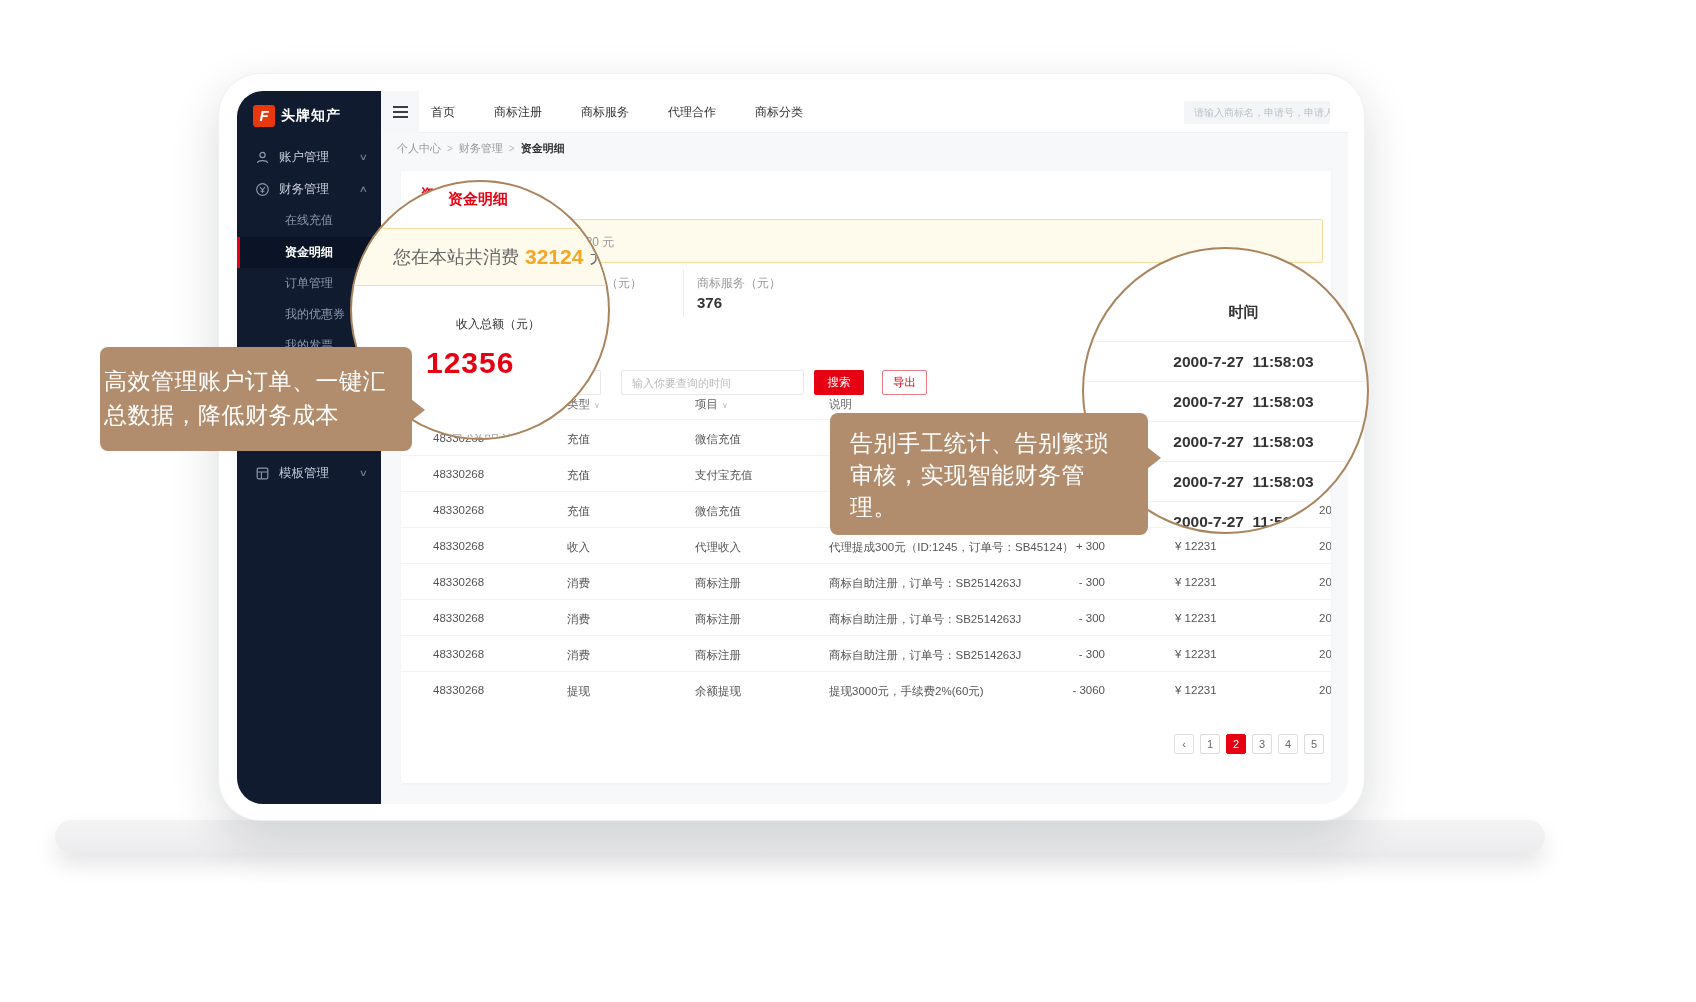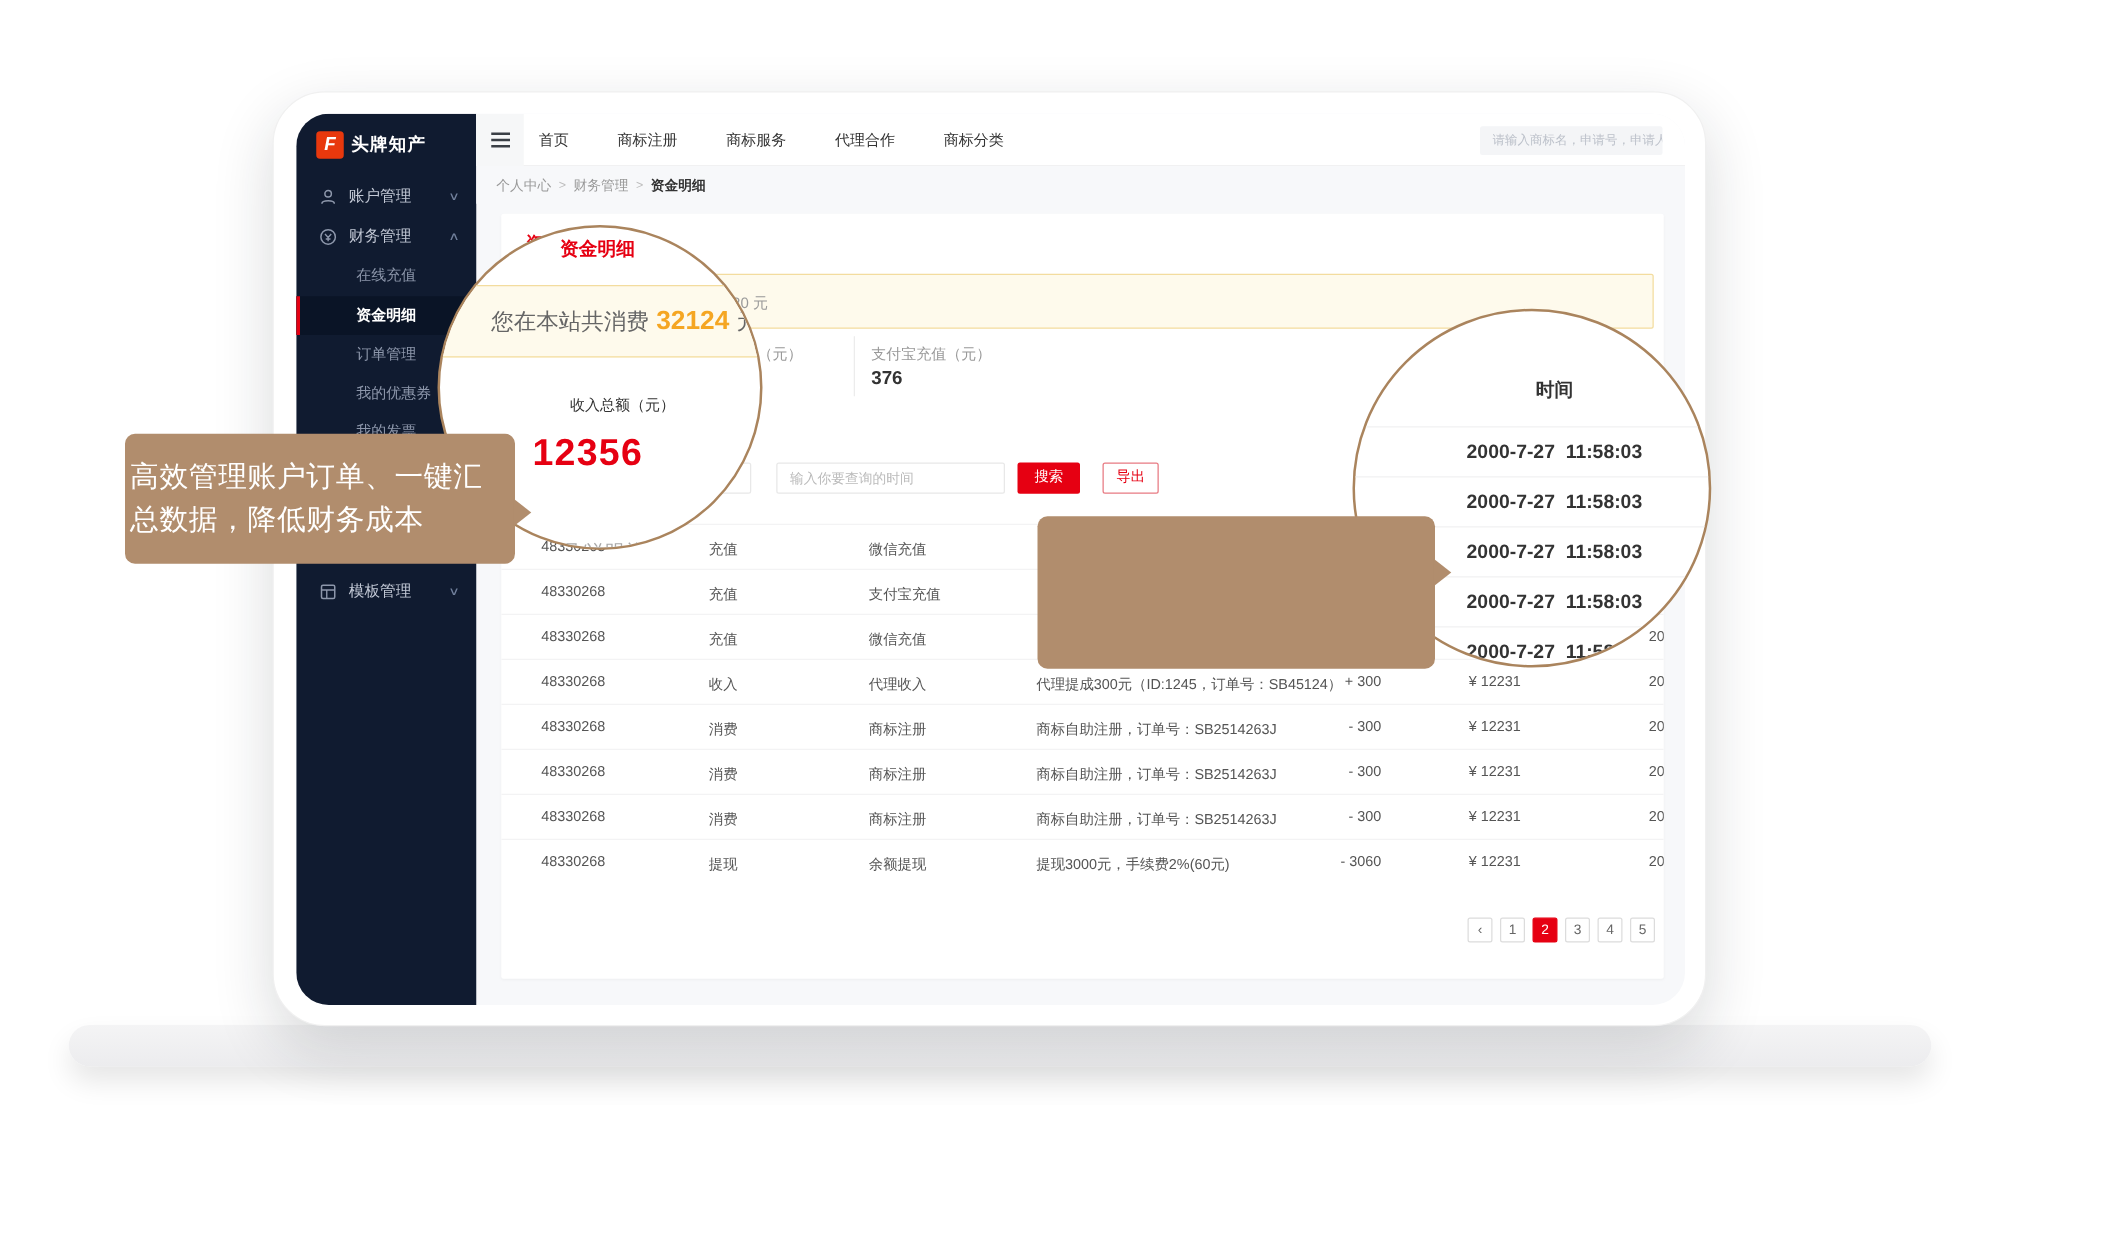--- a/index.html
+++ b/index.html
@@ -183,29 +183,35 @@
 
       <div class="card">
         <div class="tab-active">资金明细</div>
 
         <div class="banner">
           <span class="tail">820 元</span>
         </div>
 
         <div class="stat-mid-label">（元）</div>
         <div class="stat-divider"></div>
-        <div class="stat-bal-label">支付宝充值（元）</div>
+        <div class="stat-bal-label">商标服务（元）</div>
         <div class="stat-bal-value">376</div>
 
         <input class="inp kw-input" readonly="" placeholder="订单号/说明关键字" style="">
         <input class="inp date-input" readonly="" placeholder="输入你要查询的时间" style="">
         <div class="cal-icon"></div>
         <div class="btn-search">搜索</div>
         <div class="btn-export">导出</div>
 
+        <div class="thead">
+          <span class="th-type"><span>类型</span><span class="caret">∨</span></span>
+          <span class="th-project"><span>项目</span><span class="caret">∨</span></span>
+          <span class="th-desc">说明</span>
+          <span class="th-time">时间</span>
+        </div>
 
         <div class="rows">
           <div class="trow">
             <div class="c-order">48330268</div>
             <div class="c-type">充值</div>
             <div class="c-project">微信充值</div>
             <div class="c-desc"></div>
             <div class="c-amount"></div>
             <div class="c-balance"></div>
             <div class="c-time">2000-7-27 11:58:03</div>
@@ -310,14 +316,15 @@
     <div class="lr-row">2000-7-27  11:58:03</div>
   </div>
 </div>
 
 <div class="callout callout-left">
   <div class="txt">高效管理账户订单、一键汇总数据，降低财务成本</div>
   <div class="ptr"></div>
 </div>
 
 <div class="callout callout-right">
+  <div class="txt">告别手工统计、告别繁琐审核，实现智能财务管理。</div>
   <div class="ptr"></div>
 </div>
 
 </body></html>

